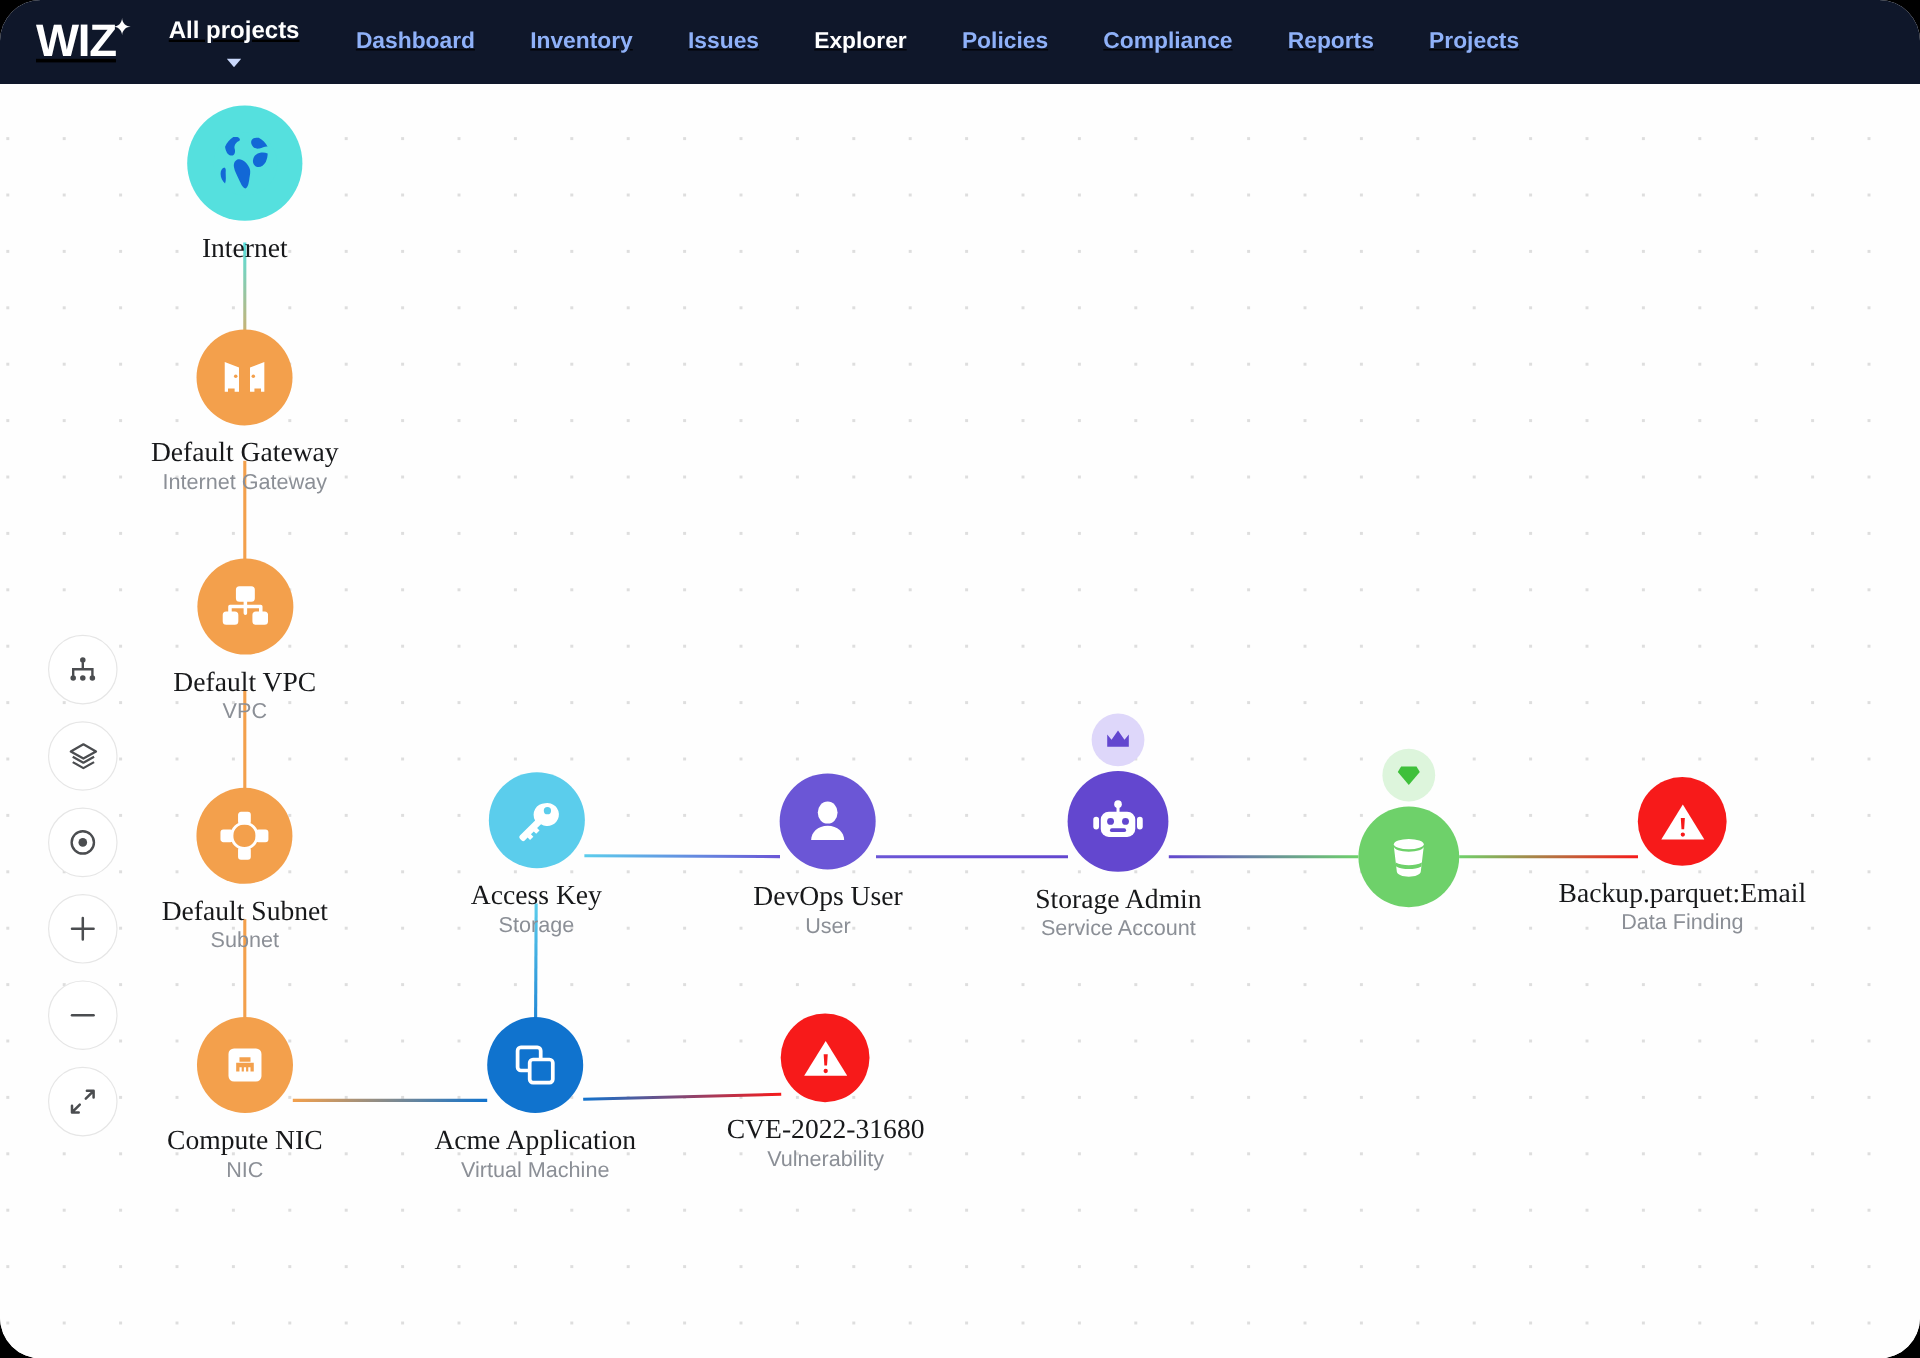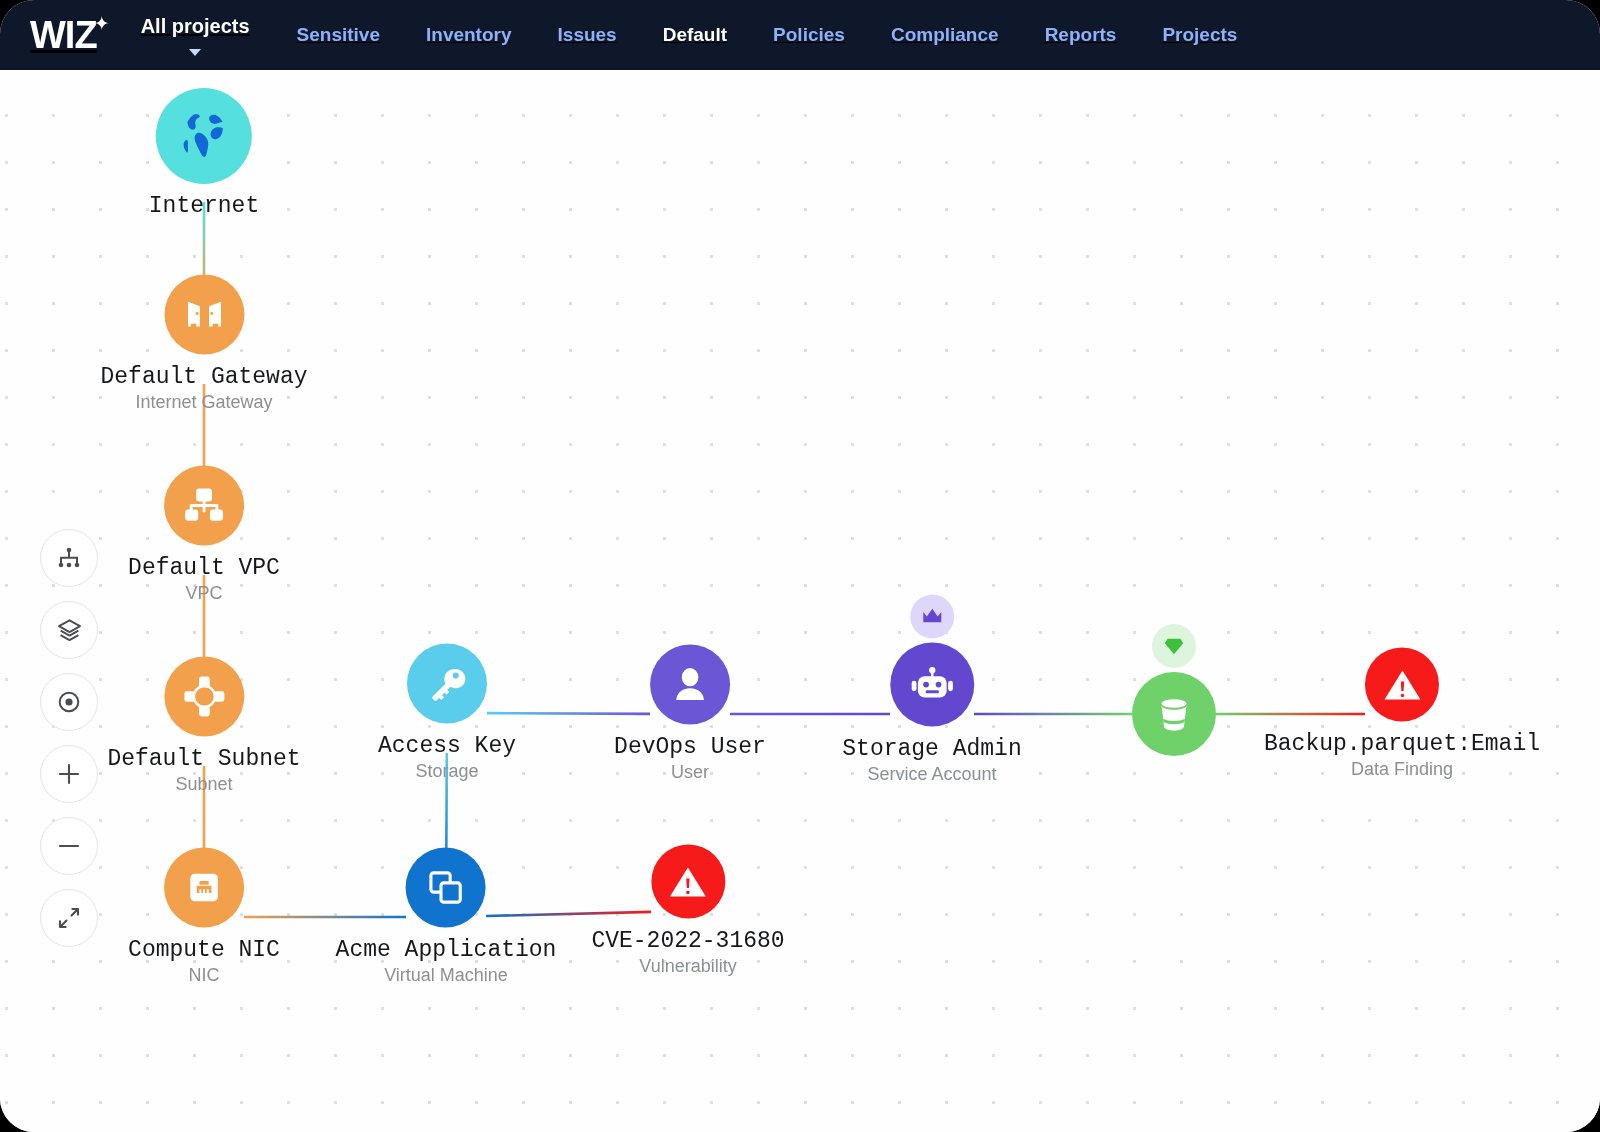--- a/index.html
+++ b/index.html
@@ -91,21 +91,21 @@
     position: absolute;
     top: -30px; left: 50%; transform: translateX(-50%);
     width: 44px; height: 44px; border-radius: 50%;
     display: flex; align-items: center; justify-content: center;
   }
   .node .labels {
     margin-top: 9px; text-align: center; white-space: nowrap;
   }
   .node .title {
     font-size: 23px; color: #17181a; line-height: 27px;
-    font-family: Liberation Mono, monospace;
+    font-family: Liberation Serif, serif;
   }
   .node .subtitle {
     font-size: 18px; color: #8b8f96; line-height: 23px;
     font-family: "Liberation Sans", sans-serif;
   }
 
   
   #toolbar {
     position: absolute; left: 40px; top: 529px;
     display: flex; flex-direction: column; gap: 14px;
@@ -129,24 +129,24 @@
       <span class="wordmark">WIZ</span>
       <span class="sparkle">✦</span>
     </div>
 
     <div id="projects-select">
       <span class="plabel">All projects</span>
       <span class="caret"></span>
     </div>
 
     <div id="navitems" style="display: flex; align-items: center;">
-        <div class="navitem">Sensitive</div>
+        <div class="navitem">Dashboard</div>
         <div class="navitem">Inventory</div>
         <div class="navitem">Issues</div>
-        <div class="navitem active">Default</div>
+        <div class="navitem active">Explorer</div>
         <div class="navitem">Policies</div>
         <div class="navitem">Compliance</div>
         <div class="navitem">Reports</div>
         <div class="navitem">Projects</div>
       </div>
   </div>
 
   <div id="canvas">
     <svg id="edges">
       <defs id="edge-defs">

